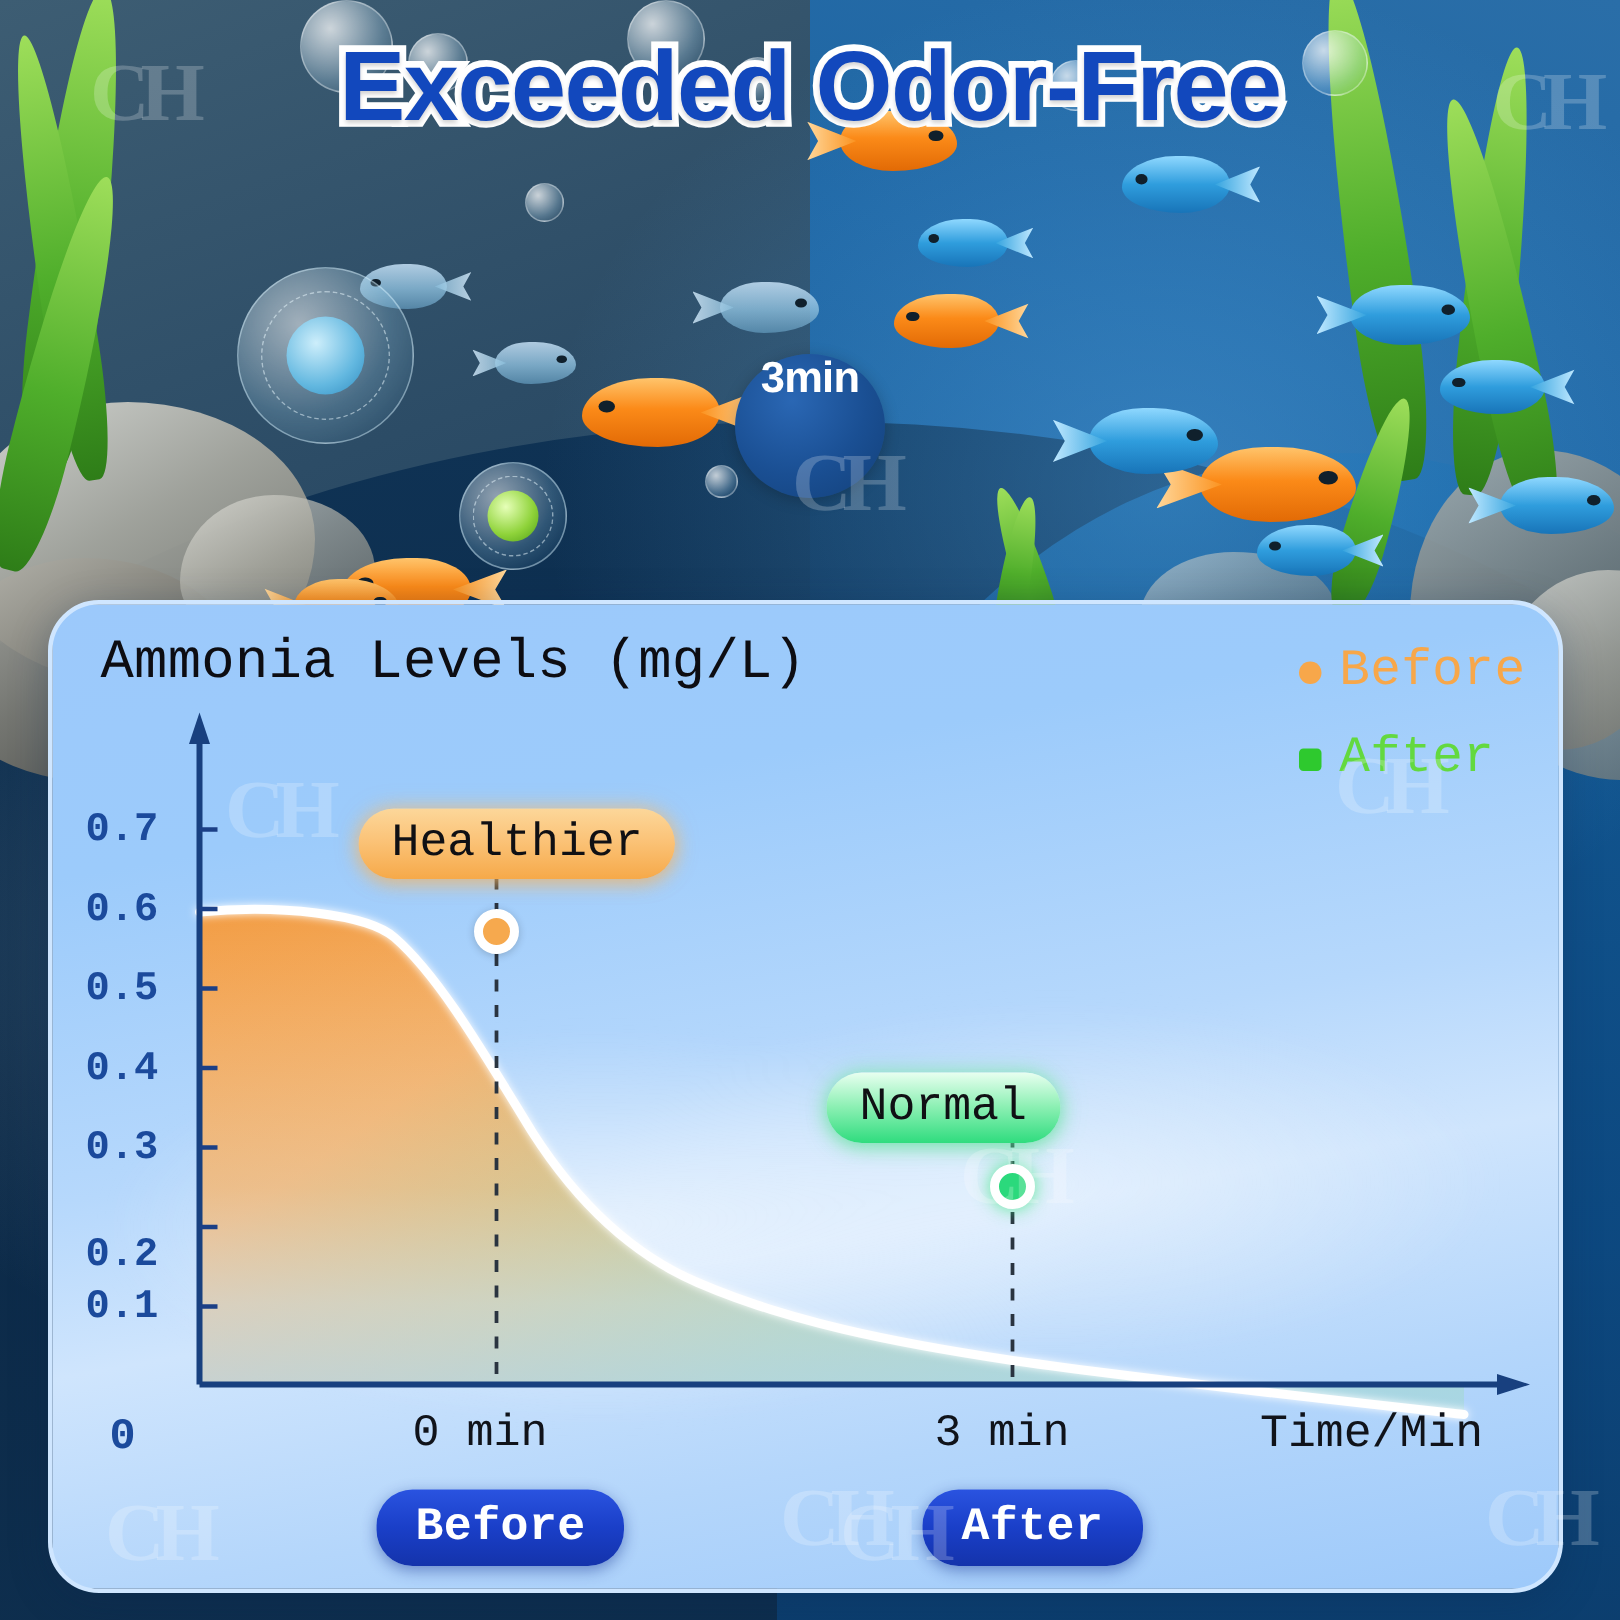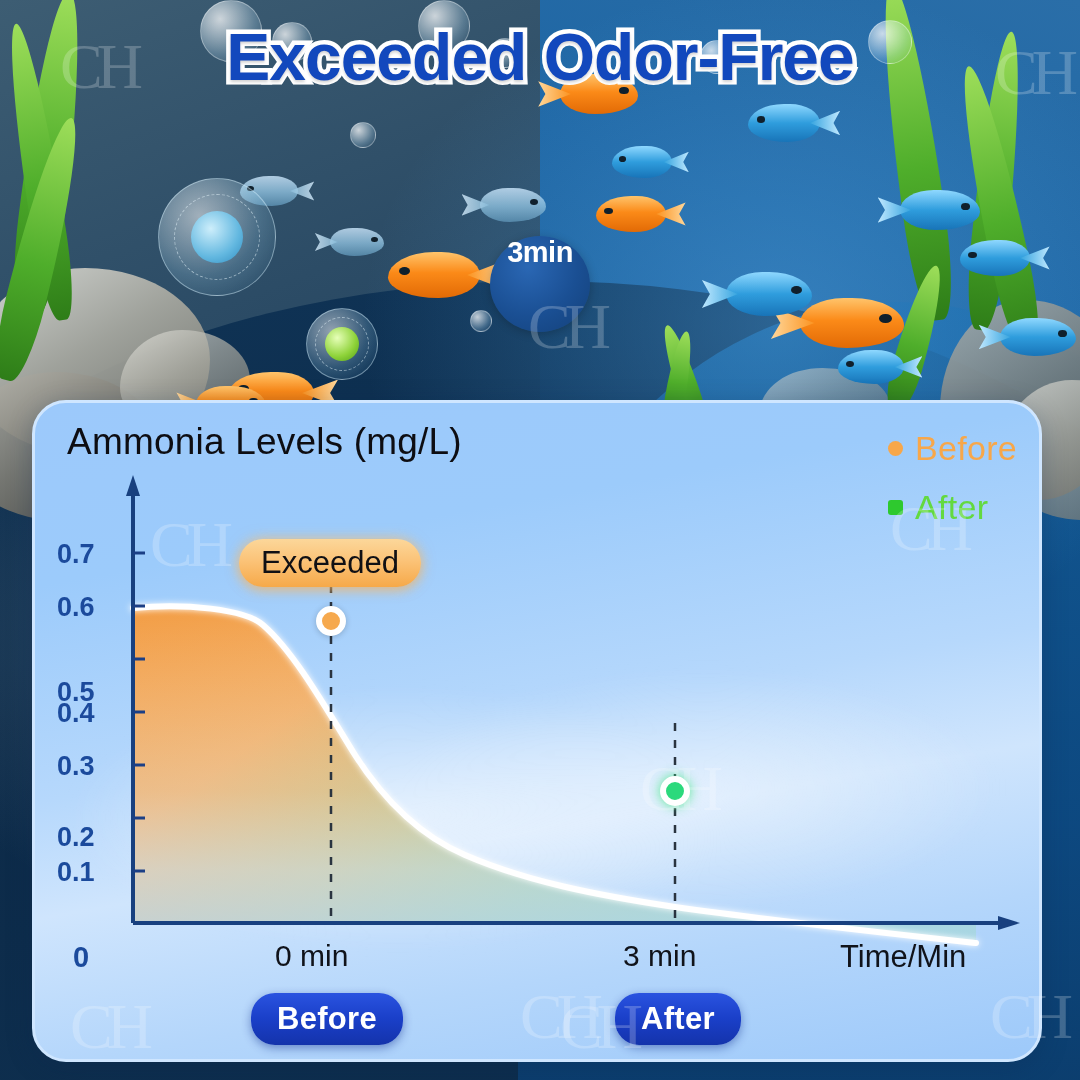--- a/index.html
+++ b/index.html
@@ -108,21 +108,21 @@
   }
   #min-badge span { color:#fff; font-size:29px; font-weight:bold; letter-spacing:-.5px; }
 
   
   #chart-card {
     position:absolute; left:32px; top:400px; width:1010px; height:662px;
     border-radius:34px;
     background:linear-gradient(170deg,#9cc9fb 0%, #9ccbfb 22%, #b6d8fc 48%, #cfe5fd 62%, #b4d6fb 80%, #9dc9fa 100%);
     border:3px solid #cfe6ff;
     box-shadow:0 6px 26px rgba(10,40,80,.28);
-    overflow:hidden; z-index:35;
+    overflow:hidden; z-index:35;font-family:Liberation Mono, monospace;
   }
   
   #chart-card::before {
     content:""; position:absolute; left:4%; top:38%; width:92%; height:46%;
     background:radial-gradient(ellipse 50% 60% at 35% 55%, rgba(255,255,255,.55), transparent 72%),
                radial-gradient(ellipse 45% 55% at 68% 45%, rgba(255,255,255,.42), transparent 72%);
     filter:blur(8px); pointer-events:none;
   }
 
   #chart-title {
@@ -178,21 +178,21 @@
     background:linear-gradient(180deg,#2a53e0 0%, #1a3fc8 50%, #1433ab 100%);
     color:#ffffff; font-size:31px; font-weight:bold; letter-spacing:.3px;
     box-shadow:0 3px 10px rgba(12,40,140,.45);
   }
   #pill-before { left:248px; top:990px; }
   #pill-after  { left:612px; top:990px; }
 
   
   .wm {
     position:absolute; color:rgba(255,255,255,.22);
-    font-family:"Liberation Serif", serif; font-size:64px; font-weight:normal;
+    font-family:"Liberation Serif", serif; font-size:55px; font-weight:bold;
     letter-spacing:-6px; pointer-events:none; user-select:none; z-index:60;
   }
 </style>
 </head>
 <body>
 
 <div id="scene">
   <div class="bg-base"></div>
   <div class="bg-left"></div>
   <div class="bg-right"></div>
@@ -397,32 +397,33 @@
     <line x1="98" y1="203" x2="110" y2="203" stroke="#1b3f86" stroke-width="3"></line>
     <line x1="98" y1="256" x2="110" y2="256" stroke="#1b3f86" stroke-width="3"></line>
     <line x1="98" y1="309" x2="110" y2="309" stroke="#1b3f86" stroke-width="3"></line>
     <line x1="98" y1="362" x2="110" y2="362" stroke="#1b3f86" stroke-width="3"></line>
     <line x1="98" y1="415" x2="110" y2="415" stroke="#1b3f86" stroke-width="3"></line>
     <line x1="98" y1="468" x2="110" y2="468" stroke="#1b3f86" stroke-width="3"></line>
   </svg>
 
   <div class="axis-label" style="left:22px; top:136px;">0.7</div>
   <div class="axis-label" style="left:22px; top:189px;">0.6</div>
-  <div class="axis-label" style="left:22px; top:242px;margin-top:32px;">0.5</div>
+  <div class="axis-label" style="left:22px; top:242px;">0.5</div>
   <div class="axis-label" style="left:22px; top:295px;">0.4</div>
   <div class="axis-label" style="left:22px; top:348px;">0.3</div>
   <div class="axis-label" style="left:22px; top:419px;">0.2</div>
   <div class="axis-label" style="left:22px; top:454px;">0.1</div>
   <div class="axis-label" style="left:38px; top:538px; font-size:29px;">0</div>
 
   <div class="tick-x" style="left:240px; top:536px;">0 min</div>
   <div class="tick-x" style="left:588px; top:536px;">3 min</div>
   <div id="x-axis-title" style="left:805px; top:536px;">Time/Min</div>
 
-  <div class="tag" id="tag-exceeded" style="left:204px; top:136px;">Exceeded</div>
+  <div class="tag" id="tag-exceeded" style="left:204px; top:136px;">Healthier</div>
+  <div class="tag" id="tag-normal" style="left:516px; top:312px;">Normal</div>
 
   <div class="marker" id="marker-before" style="left:281px; top:203px;"></div>
   <div class="marker" id="marker-after" style="left:625px; top:373px;"></div>
 
   <div class="state-pill" id="pill-before" style="left:216px; top:590px;">Before</div>
   <div class="state-pill" id="pill-after" style="left:580px; top:590px;">After</div>
 
 </div>
 
 <div class="wm" style="left:60px;  top:30px;">CH</div>

